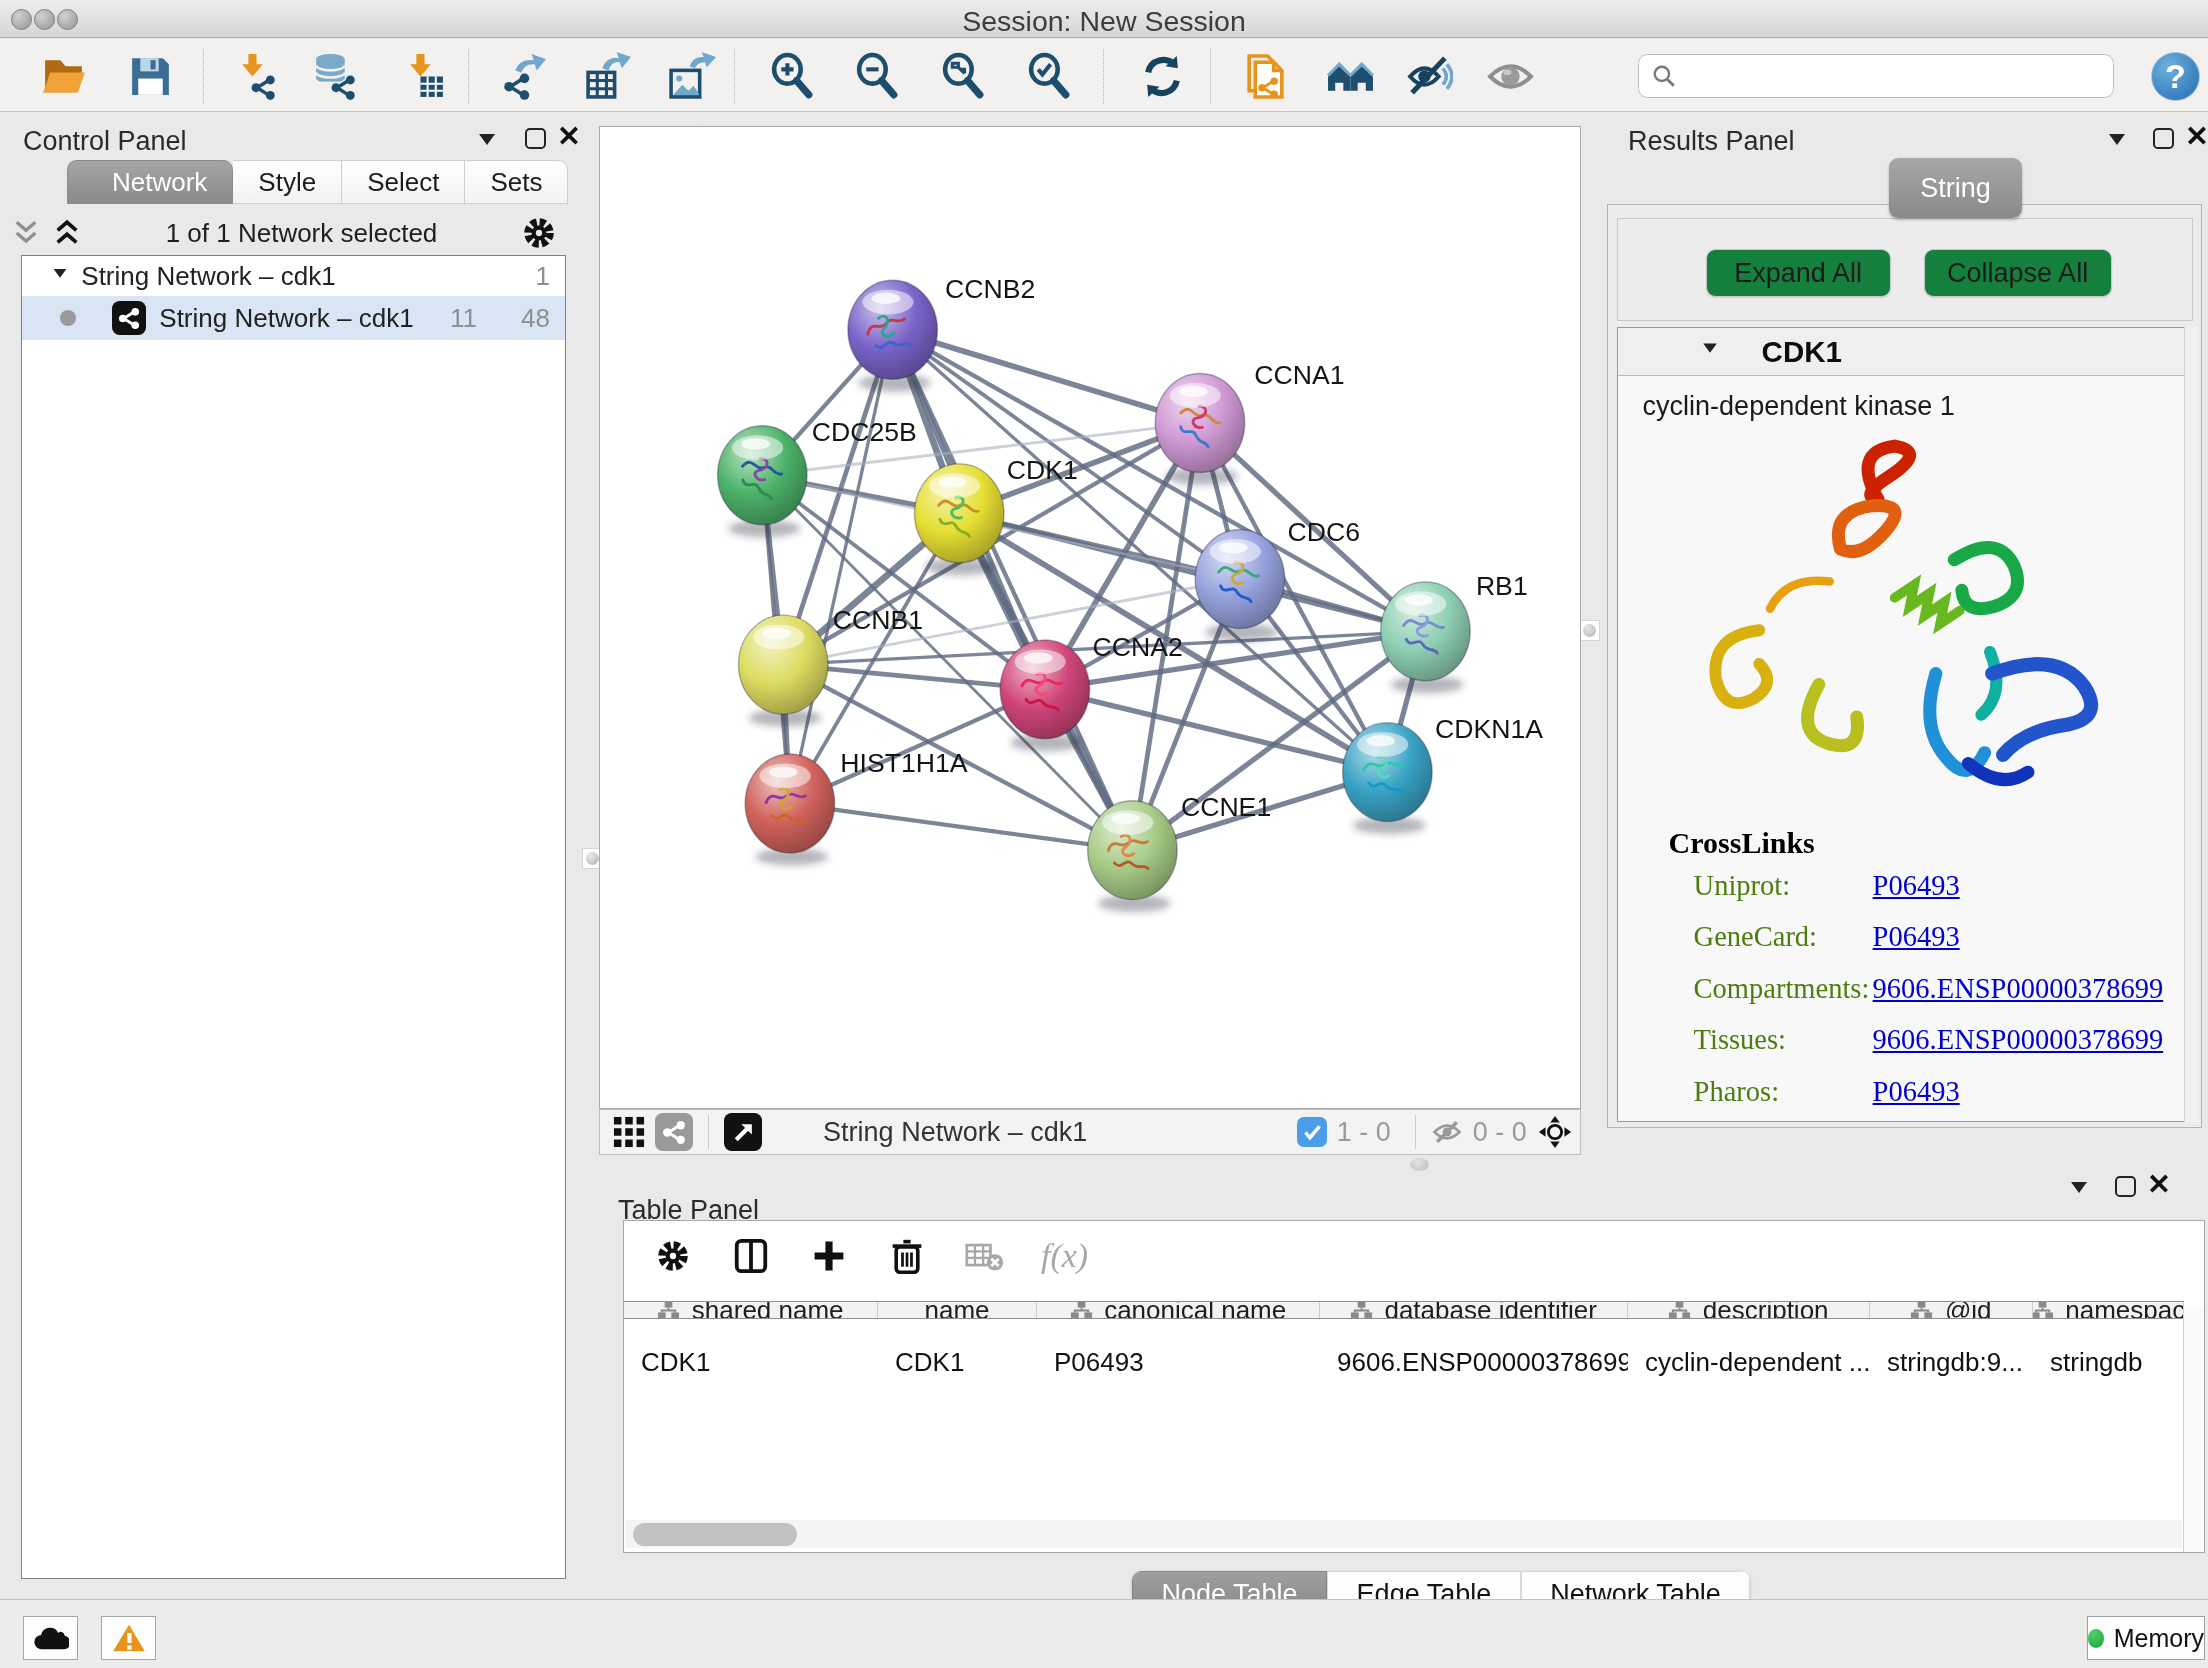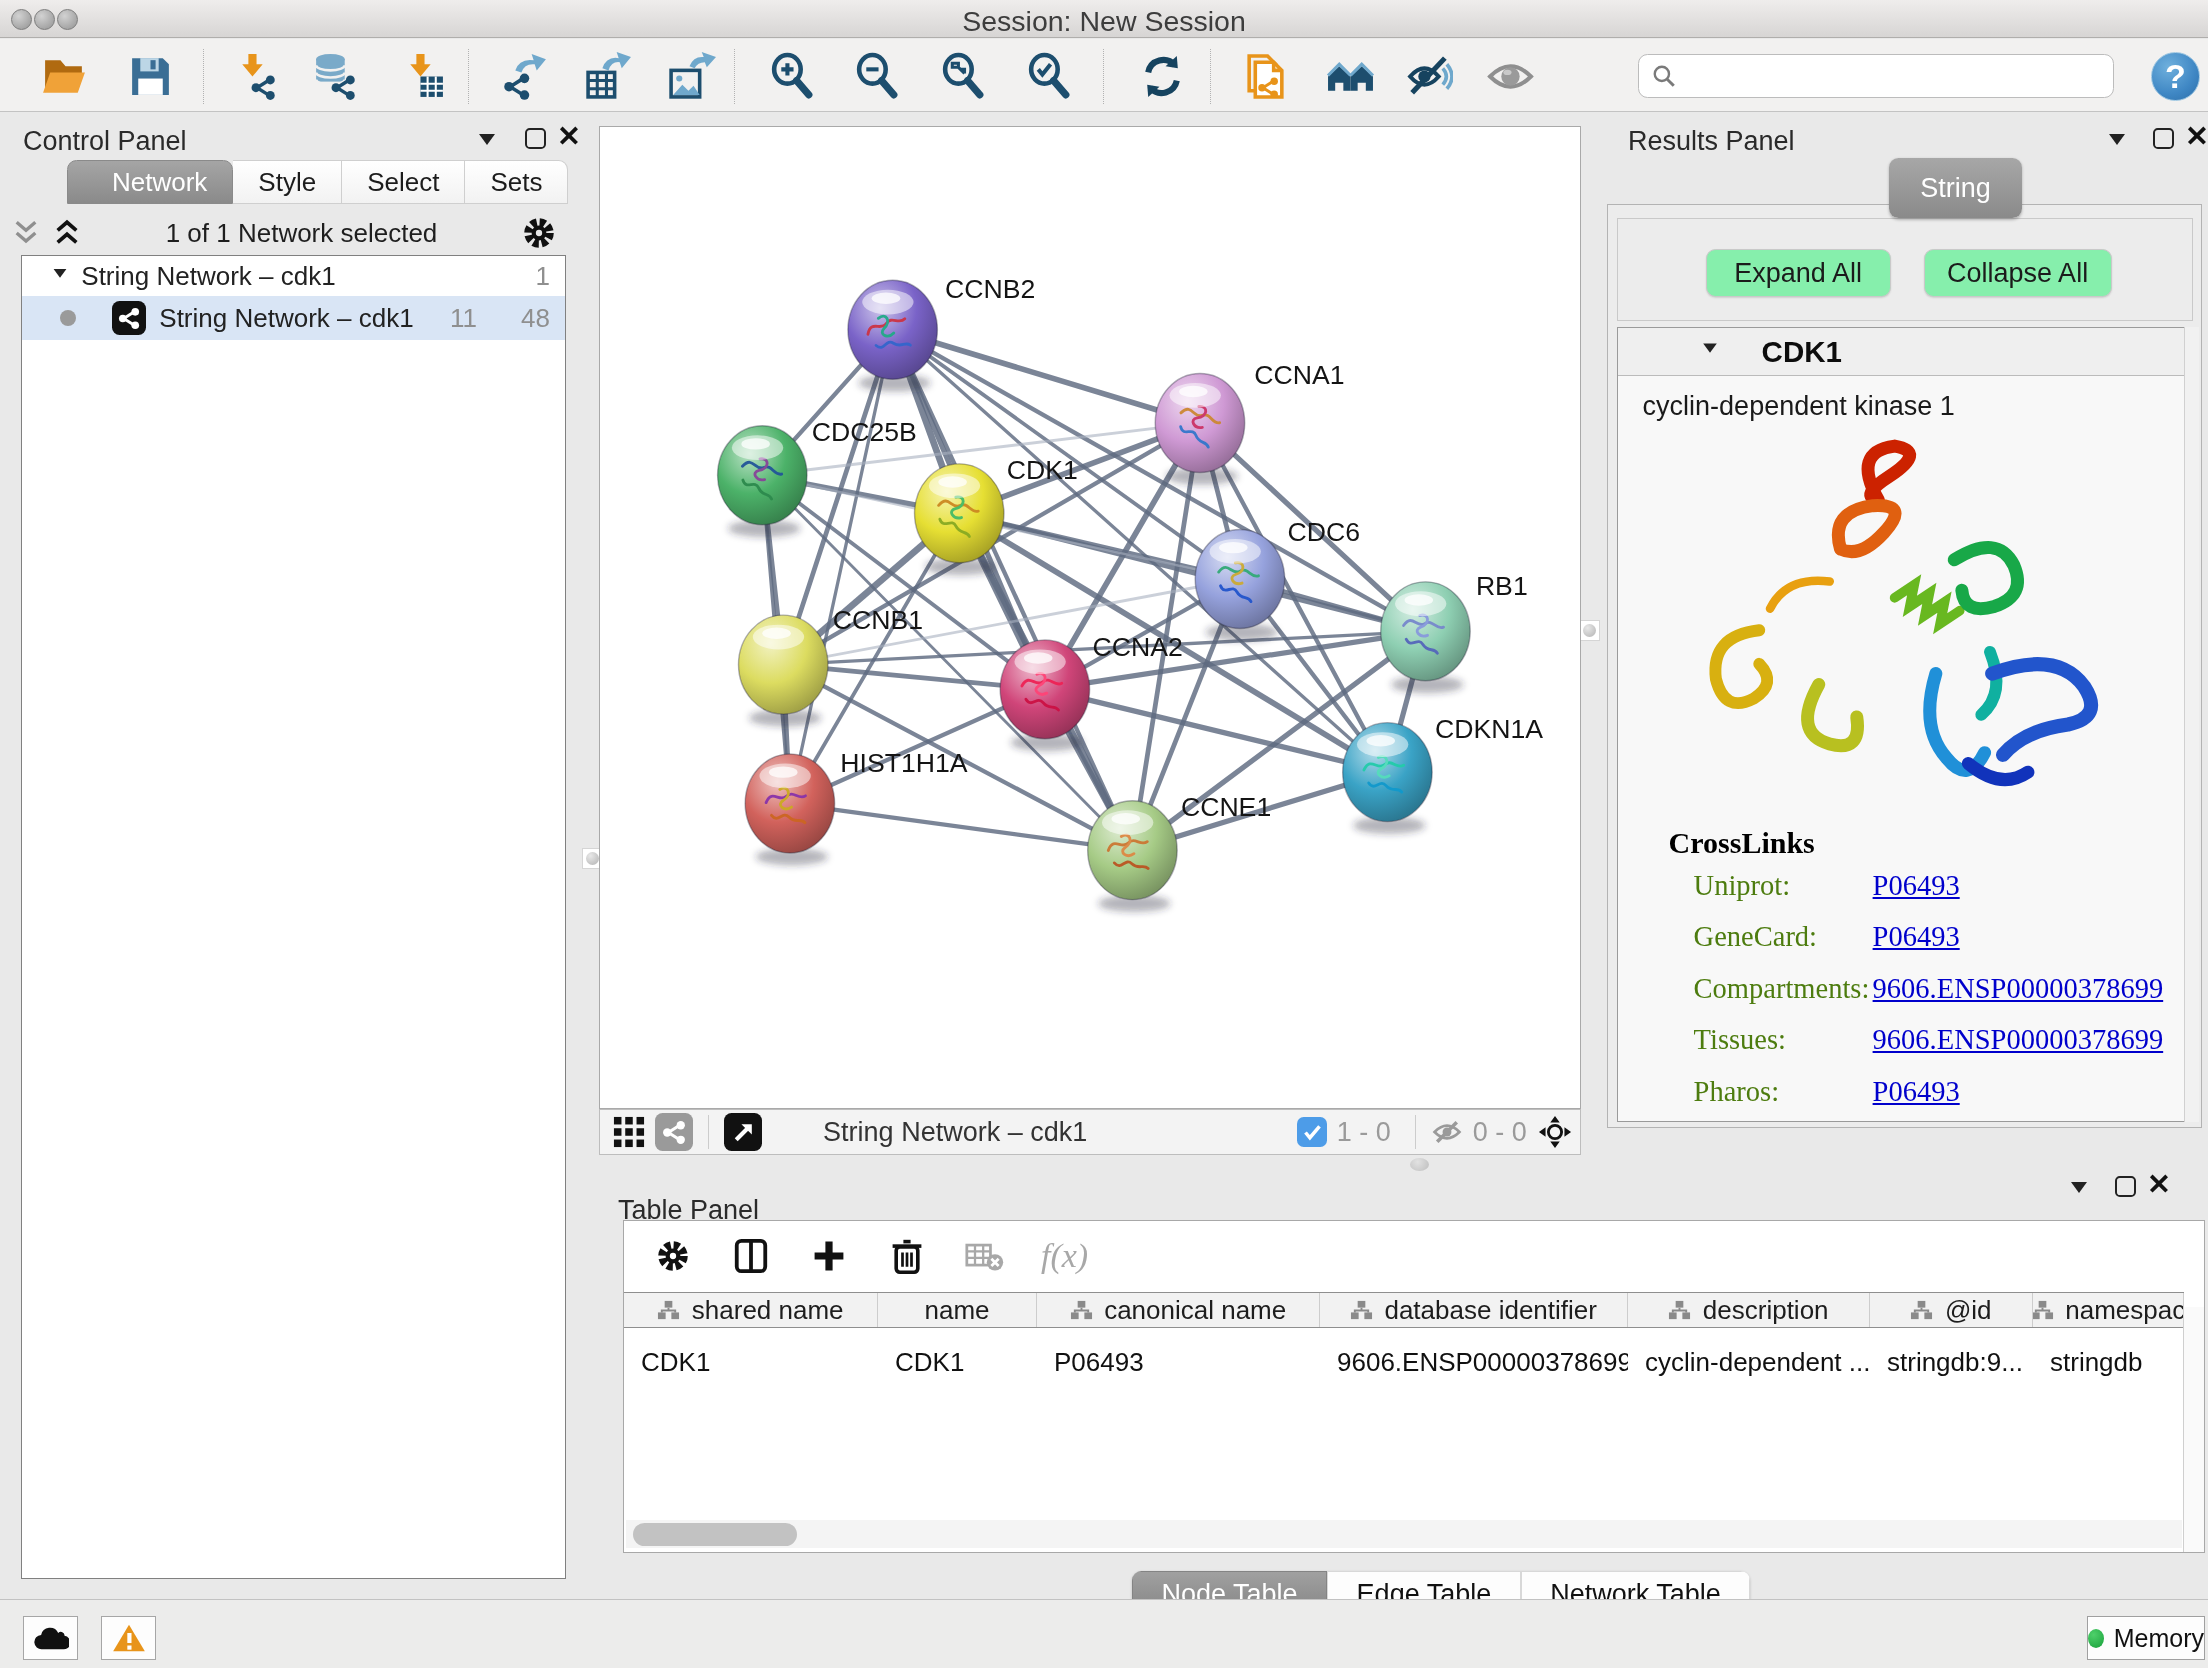--- a/index.html
+++ b/index.html
@@ -98,21 +98,21 @@
   .rp-float { position:absolute; left:563px; top:1.9px; }
   .rp-x { position:absolute; left:595px; top:0; }
   .rp-tab { position:absolute; left:263px; top:32px; width:133px; height:60px;
         background:linear-gradient(#a7a7a7,#8a8a8a); color:#fff; font-size:27px;
         border-radius:9.5px; display:flex; align-items:center; justify-content:center;
         box-shadow:0 1.9px 2.9px rgba(0,0,0,.25); z-index:3;margin-left:36px; }
   .rp-outer { position:absolute; left:17px; top:78px; width:595px; height:924px;
         background:#ececec; border:1px solid #b3b3b3; }
   .rp-tools { position:absolute; left:8.6px; top:13.3px; width:576px; height:103px;
         border:1px solid #c9c9c9; }
-  .rp-btn { position:absolute; top:30px; height:48px; background:#86efac; border:1px solid #c9c9c9;
+  .rp-btn { position:absolute; top:30px; height:48px; background:#15803d; border:1px solid #c9c9c9;
         border-radius:9.5px; font-size:27px; color:#1b1b1b; display:flex; align-items:center;
         justify-content:center; box-shadow:0 1px 1.9px rgba(0,0,0,.12); }
   .rp-content { position:absolute; left:8.6px; top:122px; width:576px; height:795px;
         background:#f8f8f8; border:1.9px solid #9a9a9a; }
   .rpc-header { height:48px; background:#efefef; border-bottom:1px solid #bbb;
         display:flex; align-items:center; }
   .rpc-header .tri-down { margin-left:84px; }
   .rpc-name { font-size:29.5px; font-weight:bold; margin-left:44px; color:#0d0d0d; }
   .rpc-desc { font-size:27px; color:#1a1a1a; margin:15px 0 0 25px; }
   .protein-svg { position:absolute; left:44px; top:91px; }
@@ -130,21 +130,21 @@
   .tp-tri { position:absolute; left:1472px; top:9.5px; }
   .tp-float { position:absolute; left:1516px; top:3.8px; }
   .tp-x { position:absolute; left:1548px; top:1.9px; }
   .tp-box { position:absolute; left:24px; top:48px; width:1582px; height:333px;
         background:#fff; border:1px solid #a8a8a8; }
   .tp-toolbar { position:absolute; left:0; top:0; width:100%; height:70px;
         display:flex; align-items:center; padding-left:27px; gap:34px; }
   .tp-ico { width:44px; height:44px; display:flex; align-items:center; justify-content:center; color:#111; }
   .tp-ico.disabled { color:#a8a8a8; }
   .fx-label { font-family:"Liberation Serif", serif; font-style:italic; font-size:34px; color:#a8a8a8; }
-  .tbl-header { position:absolute; left:0; top:71px; width:1560px; height:36px; display:flex;
+  .tbl-header { position:absolute; left:0; top:80px; width:1560px; height:18px; display:flex;
         background:#f2f2f2; border-top:1.9px solid #8f8f8f; border-bottom:1.9px solid #8f8f8f; }
   .th-cell { display:flex; align-items:center; justify-content:center; gap:11.4px;
         border-right:1px solid #cdcdcd; font-size:26px; color:#1d1d1d; overflow:hidden; }
   .th-cell svg { width:23px; height:23px; color:#8a8a8a; flex:none; }
   .tbl-row { position:absolute; left:0; top:122px; width:1560px; height:38px; display:flex; }
   .td-cell { font-size:26px; color:#111; padding-left:17px; display:flex; align-items:center; overflow:hidden; white-space:nowrap; }
   .tbl-vscroll { position:absolute; right:0; top:86px; width:21px; height:245px; border-left:1px solid #cfcfcf; background:#fafafa; }
   .tbl-hscroll { position:absolute; left:1.9px; bottom:3.8px; width:1556px; height:28.5px; background:#f4f4f4; }
   .tbl-hscroll .thumb { position:absolute; left:7.6px; top:2.9px; width:164px; height:23px;
         background:#c2c2c2; border-radius:11.4px; }

